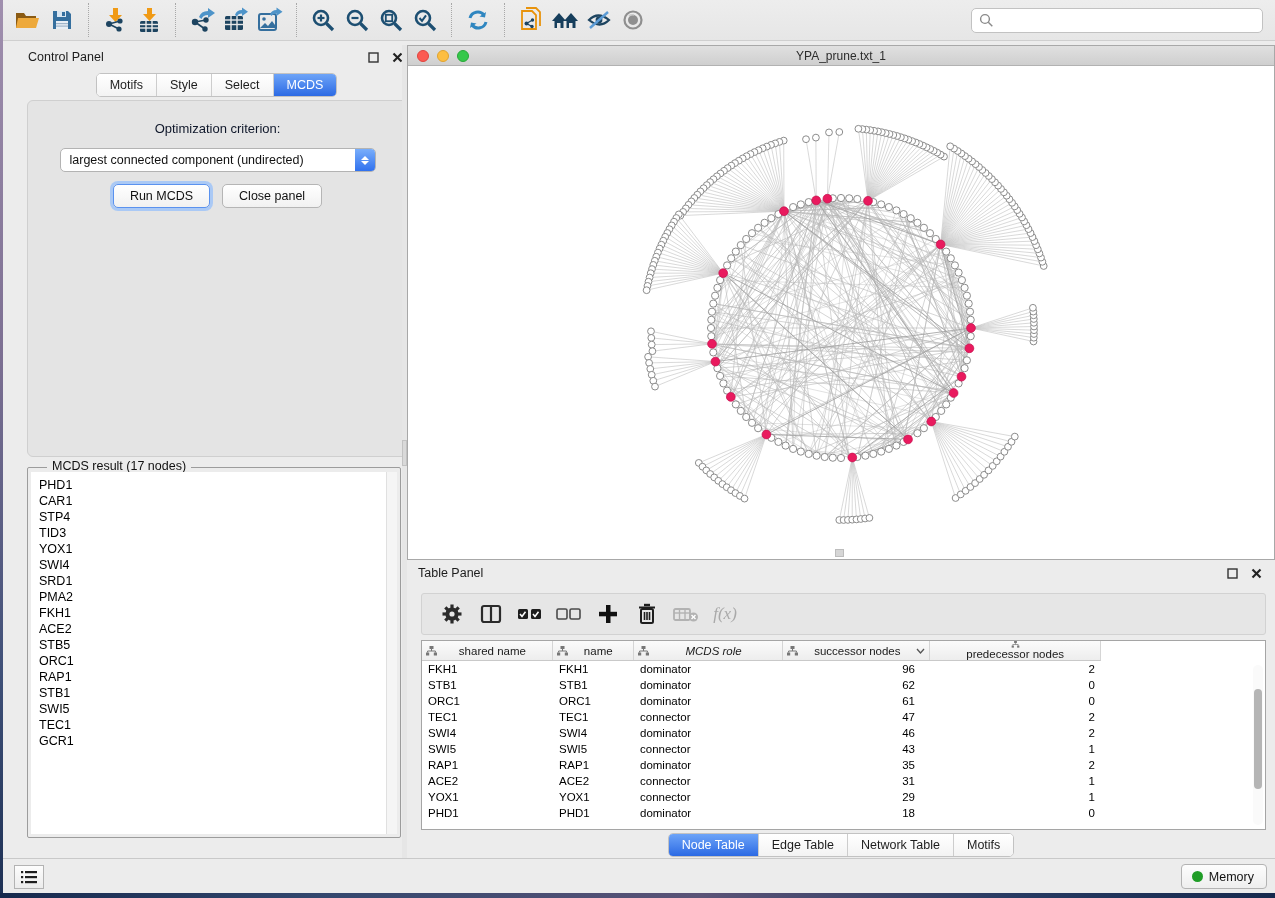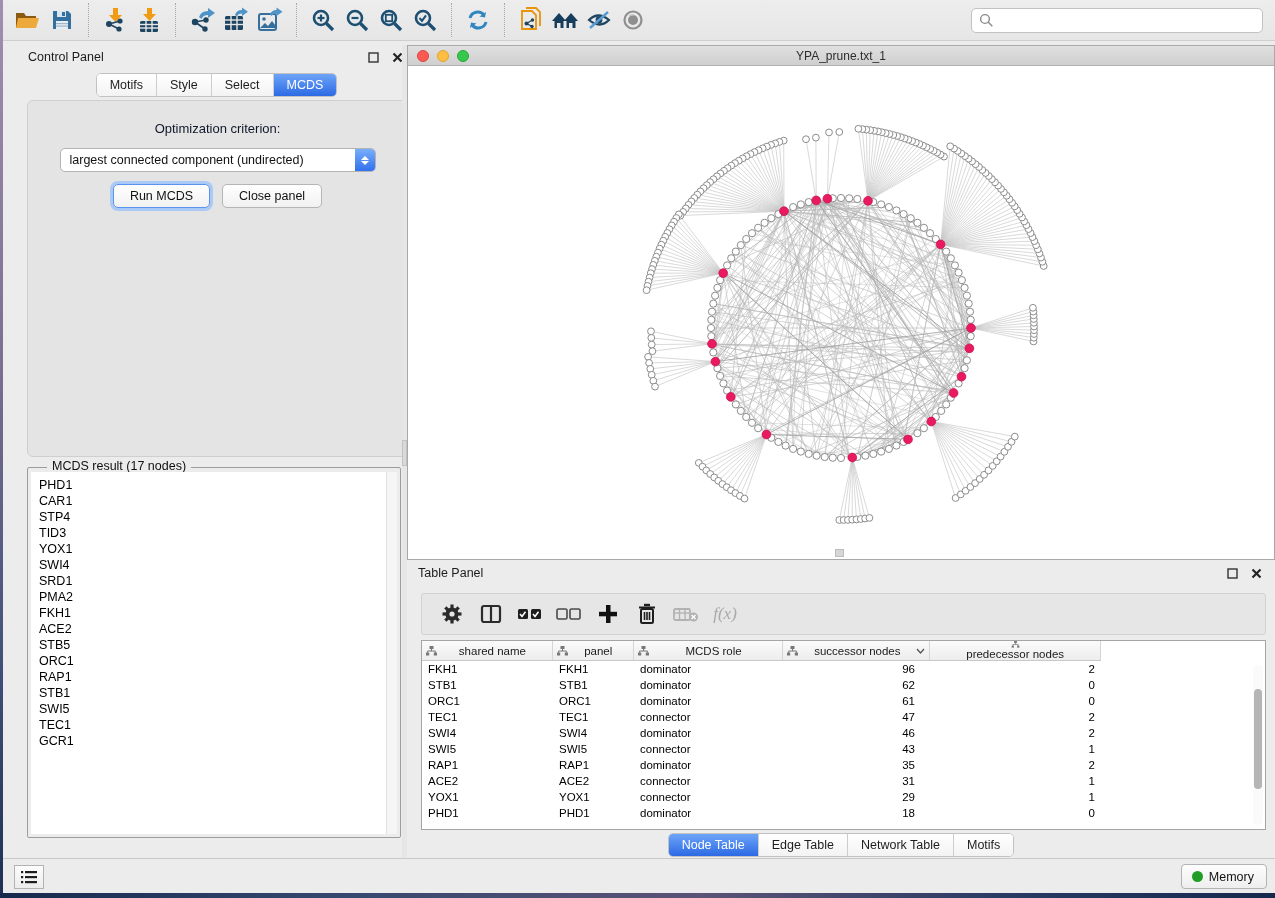--- a/index.html
+++ b/index.html
@@ -1172,23 +1172,23 @@
           </svg>
           <span class="lbl">shared name</span>
         </div>
         <div class="th" style="width: 81px;">
           <svg width="11" height="10" viewBox="0 0 11 10">
             <rect x="3.5" y="0" width="4" height="3" fill="#777"></rect>
             <rect x="0" y="6.5" width="3.2" height="3" fill="#777"></rect>
             <rect x="7.8" y="6.5" width="3.2" height="3" fill="#777"></rect>
             <path d="M5.5 3 v2 M1.6 6.5 v-1.5 h7.8 v1.5" stroke="#777" fill="none" stroke-width="1"></path>
           </svg>
-          <span class="lbl">panel</span>
-        </div>
-        <div class="th" style="width: 150px;">
+          <span class="lbl">name</span>
+        </div>
+        <div class="th" style="width: 150px; font-style: italic;">
           <svg width="11" height="10" viewBox="0 0 11 10">
             <rect x="3.5" y="0" width="4" height="3" fill="#777"></rect>
             <rect x="0" y="6.5" width="3.2" height="3" fill="#777"></rect>
             <rect x="7.8" y="6.5" width="3.2" height="3" fill="#777"></rect>
             <path d="M5.5 3 v2 M1.6 6.5 v-1.5 h7.8 v1.5" stroke="#777" fill="none" stroke-width="1"></path>
           </svg>
           <span class="lbl">MCDS role</span>
         </div>
         <div class="th" style="width: 147px;">
           <svg width="11" height="10" viewBox="0 0 11 10">

